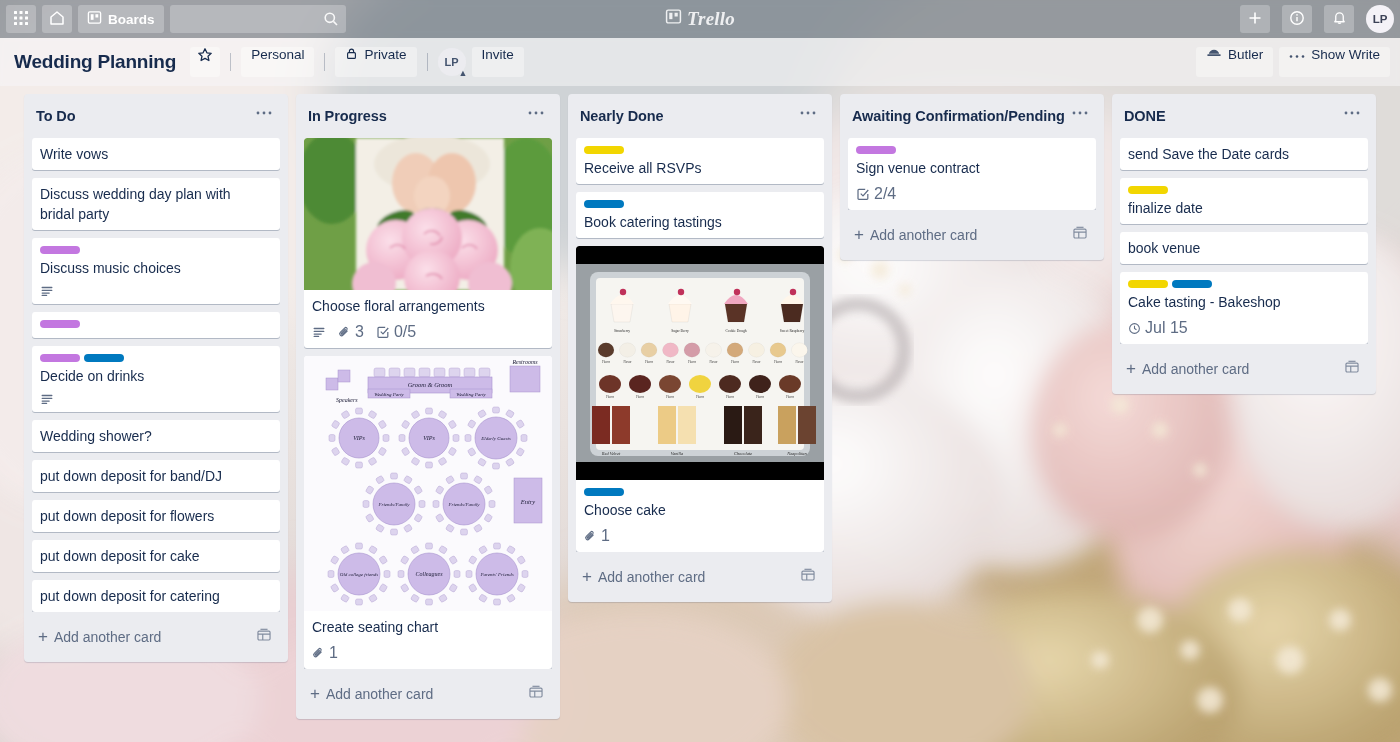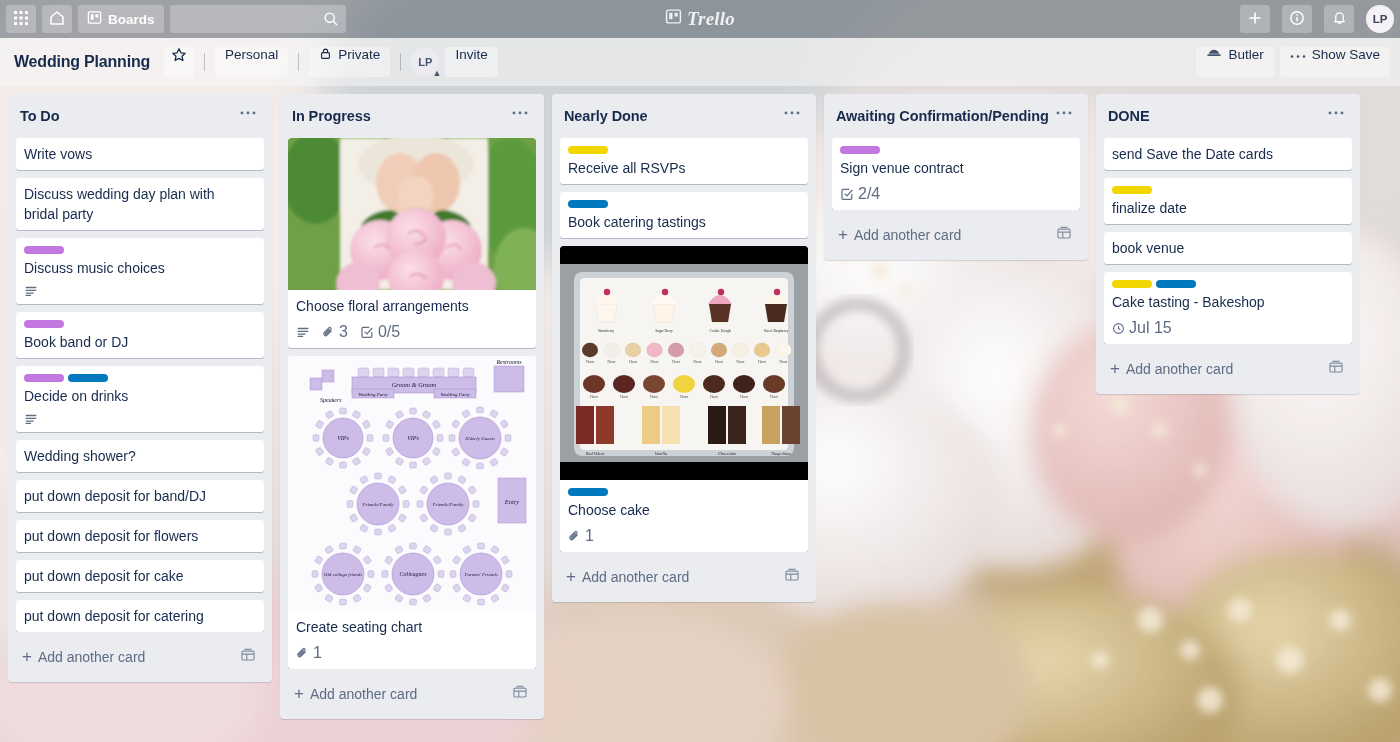--- a/index.html
+++ b/index.html
@@ -98,21 +98,21 @@
     z-index: 5;
     height: 48px;
     display: flex;
     align-items: center;
     padding: 0 10px;
     gap: 6px;
     background: rgba(245,245,248,0.55);
     backdrop-filter: blur(2px);
   }
   .board-title {
-    font-size: 16px;
+    font-size: 19px;
     font-weight: bold;
     color: #172b4d;
     padding: 0 8px 0 4px;
     letter-spacing: -.2px;
   }
   .bb-btn {
     height: 30px;
     border-radius: 3px;
     background: rgba(255,255,255,0.35);
     display: flex; align-items: flex-start; gap: 6px;
@@ -142,20 +142,21 @@
 
   
   .board {
     position: relative;
     z-index: 4;
     display: flex;
     align-items: flex-start;
     gap: 8px;
     padding: 8px 8px 0 8px;
     height: calc(742px - 38px - 48px);
+    margin-left: 16px;
   }
   .list {
     width: 264px;
     flex: 0 0 264px;
     background: #ebecf0;
     border-radius: 4px;
     padding: 0 8px 8px 8px;
     max-height: 100%;
     display: flex;
     flex-direction: column;
@@ -445,21 +446,21 @@
   </div>
 
   <div class="bb-btn">
     <span>
       <svg width="16" height="5" viewBox="0 0 16 5" fill="#44546f">
         <circle cx="2" cy="2.5" r="1.3"></circle>
           <circle cx="8" cy="2.5" r="1.3"></circle>
           <circle cx="14" cy="2.5" r="1.3"></circle>
       </svg>
     </span>
-    <span>Show Save</span>
+    <span>Show Write</span>
   </div>
 </div>
 
 <div class="board" id="board">
     <div class="list">
     <div class="list-header">
       <div class="list-title">To Do</div>
       <div class="list-menu">
         <svg width="16" height="4" viewBox="0 0 16 4" fill="#5e6c84">
           <circle cx="2" cy="2" r="1.4"></circle>
@@ -502,21 +503,20 @@
               </span>
             </div>
       </div>
     </div>
         <div class="card">
 
       <div class="card-body">
         <div class="labels">
               <span class="label" style="background:#c377e0"></span>
             </div>
-        <div class="card-title">Book band or DJ</div>
 
       </div>
     </div>
         <div class="card">
 
       <div class="card-body">
         <div class="labels">
               <span class="label" style="background:#c377e0"></span>
               <span class="label" style="background:#0079bf"></span>
             </div>

